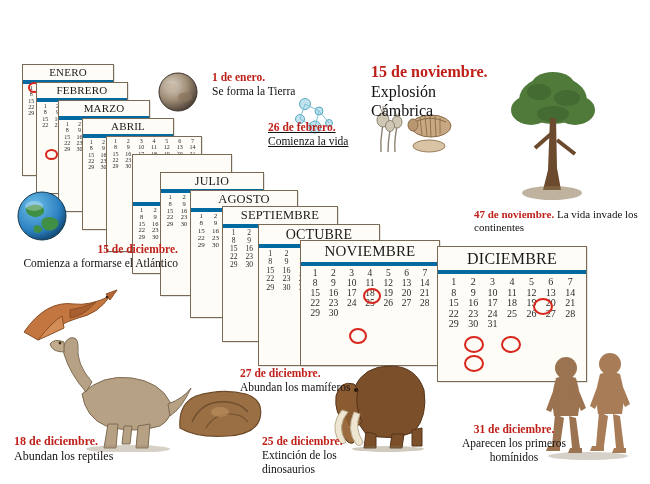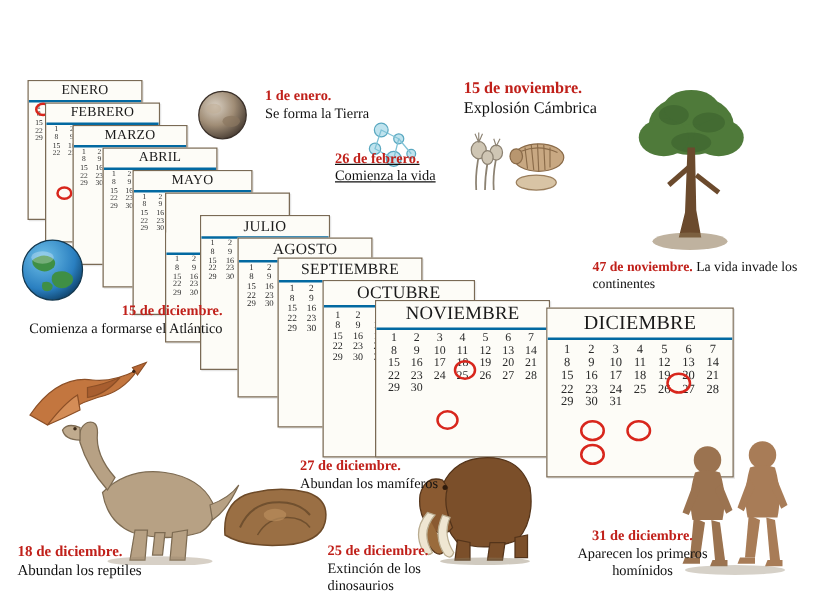--- a/index.html
+++ b/index.html
@@ -21,21 +21,21 @@
     box-sizing:border-box;
     overflow:hidden;
   }
   .cal .cal-title{
     text-align:center;
     font-family:"Liberation Serif", serif;
     color:#1a1a1a;
     letter-spacing:.2px;
     white-space:nowrap;
     overflow:hidden;
-    border-bottom:2px solid #0369a1;
+    border-bottom:4px solid #0369a1;
     background:#fdfcf7;
   }
   .cal .grid{
     display:grid;
     grid-template-columns:repeat(7,1fr);
     color:#2a2a2a;
     font-family:"Liberation Serif", serif;
     text-align:center;
     line-height:1.05;
   }
@@ -203,21 +203,20 @@
         <span>25</span>
         <span>26</span>
         <span>27</span>
         <span>28</span>
         <span>29</span>
         <span>30</span>
       </div>
   </div>
 
   <div class="cal" style="left:106px;top:136px;width:96px;height:116px;">
-    <div class="cal-title" style="font-size:11px;height:15px;line-height:15px;">MAYO</div>
     <div class="grid" style="font-size:6px;padding:1px 2px;">
         <span>1</span>
         <span>2</span>
         <span>3</span>
         <span>4</span>
         <span>5</span>
         <span>6</span>
         <span>7</span>
         <span>8</span>
         <span>9</span>
@@ -674,21 +673,21 @@
   <div class="lbl" style="left:212px;top:70px;width:110px;font-size:11.5px;">
     <span class="d">1 de enero.</span><br>
     <span>Se forma la Tierra</span>
   </div>
 
   <div class="lbl" style="left:268px;top:120px;width:130px;font-size:11.5px;text-decoration:underline;">
     <span class="d">26 de febrero.</span><br>
     <span>Comienza la vida</span>
   </div>
 
-  <div class="lbl" style="left:371px;top:62px;width:130px;font-size:13px;">
+  <div class="lbl" style="left:371px;top:62px;width:130px;font-size:16px;">
     <span class="d">15 de noviembre.</span><br>
     <span>Explosión Cámbrica</span>
   </div>
 
   <div class="lbl" style="left:474px;top:208px;width:176px;font-size:11px;">
     <span class="d">47 de noviembre.</span>
     <span>La vida invade los continentes</span>
   </div>
 
   <div class="lbl center" style="left:8px;top:242px;width:170px;font-size:11.5px;">

